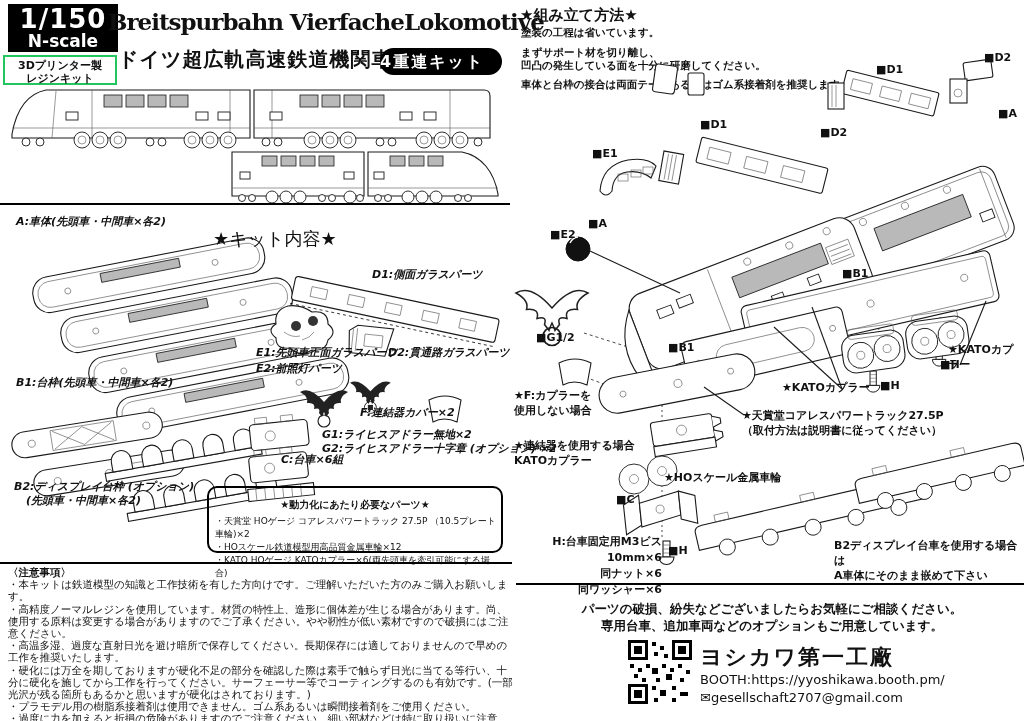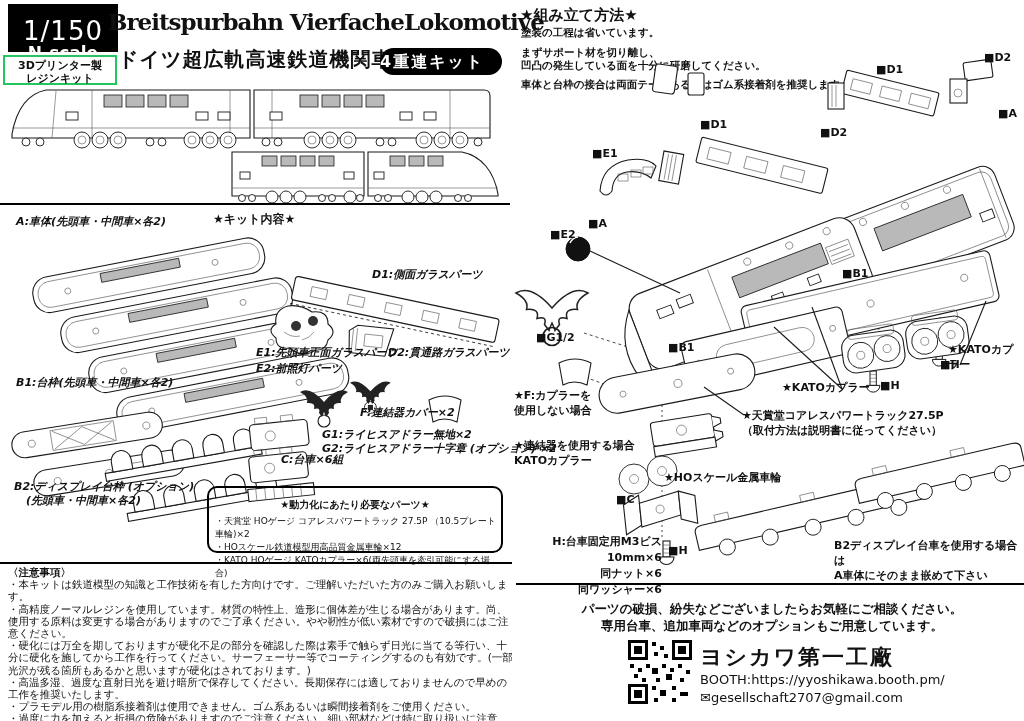--- a/index.html
+++ b/index.html
@@ -3,32 +3,32 @@
 <meta charset="utf-8">
 <style>
   html,body{margin:0;padding:0;background:#888;}
   .page{position:relative;width:1024px;height:721px;background:#fff;overflow:hidden;
         font-family:"DejaVu Sans","Liberation Sans",sans-serif;color:#111;}
   .abs{position:absolute;}
   .hr{position:absolute;background:#000;height:2px;}
   
   .scale-badge{position:absolute;left:8px;top:4px;width:110px;height:48px;background:#000;color:#fff;
     text-align:center;line-height:1;}
-  .scale-badge .l1{font-size:26px;font-weight:normal;padding-top:14px;letter-spacing:1px;}
+  .scale-badge .l1{font-size:26px;font-weight:bold;padding-top:2px;letter-spacing:1px;}
   .scale-badge .l2{font-size:17px;font-weight:bold;margin-top:1px;}
   .print-badge{position:absolute;left:3px;top:55px;width:114px;height:30px;border:2px solid #22c55e;
     text-align:center;font-size:11px;font-weight:bold;line-height:13px;padding-top:2px;box-sizing:border-box;}
   .title{position:absolute;left:108px;top:8px;width:404px;text-align:center;white-space:nowrap;
     font-family:"DejaVu Serif","Liberation Serif",serif;font-weight:bold;font-size:23px;letter-spacing:-1px;}
   .subtitle{position:absolute;left:118px;top:46px;font-size:20px;font-weight:bold;letter-spacing:1px;}
   .kit-badge{position:absolute;left:380px;top:48px;width:122px;height:27px;background:#000;color:#fff;
     border-radius:14px;text-align:left;font-size:16px;font-weight:bold;line-height:27px;letter-spacing:2px;}
   
   .klbl{position:absolute;font-size:11px;font-weight:bold;white-space:pre-line;line-height:14px;font-style:italic;}
-  .kit-head{position:absolute;font-size:12px;font-weight:bold;}
+  .kit-head{position:absolute;font-size:18px;font-weight:normal;margin-top:16px;}
   .albl{position:absolute;font-size:11px;font-weight:bold;white-space:pre-line;line-height:15px;}
   .asm-head{position:absolute;left:520px;top:6px;font-size:15px;font-weight:bold;}
   .asm-p{position:absolute;left:521px;font-size:10.5px;font-weight:bold;white-space:pre-line;line-height:13px;}
   
   .power-box{position:absolute;left:207px;top:486px;width:296px;height:67px;border:2px solid #000;
     border-radius:10px;box-sizing:border-box;}
   .power-box .head{text-align:center;font-size:10px;font-weight:bold;margin-top:10px;}
   .power-box .items{margin:3px 4px 0 6px;font-size:9px;line-height:13px;font-weight:500;}
   
   .notes{position:absolute;left:8px;top:566px;width:506px;font-size:10.5px;line-height:12.2px;}
@@ -305,22 +305,22 @@
       </div>
   </div>
 
   <div class="hr" style="left:0;top:562px;width:512px;"></div>
 
   <div class="notes">
     <div class="head">〈注意事項〉</div>
     <div>
         <div>・本キットは鉄道模型の知識と工作技術を有した方向けです。ご理解いただいた方のみご購入お願いします。</div>
         <div>・高精度ノーマルレジンを使用しています。材質の特性上、造形に個体差が生じる場合があります。尚、使用する原料は変更する場合がありますのでご了承ください。やや靭性が低い素材ですので破損にはご注意ください。</div>
+        <div>・高温多湿、過度な直射日光を避け暗所で保存してください。長期保存には適しておりませんので早めの工作を推奨いたします。</div>
         <div>・硬化には万全を期しておりますが硬化不足の部分を確認した際は素手で触らず日光に当てる等行い、十分に硬化を施してから工作を行ってください。サーフェーサー等でコーティングするのも有効です。(一部光沢が残る箇所もあるかと思いますが硬化はされております。)</div>
-        <div>・高温多湿、過度な直射日光を避け暗所で保存してください。長期保存には適しておりませんので早めの工作を推奨いたします。</div>
         <div>・プラモデル用の樹脂系接着剤は使用できません。ゴム系あるいは瞬間接着剤をご使用ください。</div>
         <div>・過度に力を加えると折損の危険がありますのでご注意ください。細い部材などは特に取り扱いに注意し、部材の切り離しには必ずニッパーなどの工具を使用してください。</div>
       </div>
   </div>
 
   <div class="asm-head">★組み立て方法★</div>
   <div class="asm-p" style="top:26px">塗装の工程は省いています。</div>
   <div class="asm-p" style="top:46px">まずサポート材を切り離し、
 凹凸の発生している面を十分に研磨してください。</div>
   <div class="asm-p" style="top:78px">車体と台枠の接合は両面テープあるいはゴム系接着剤を推奨します。</div>

